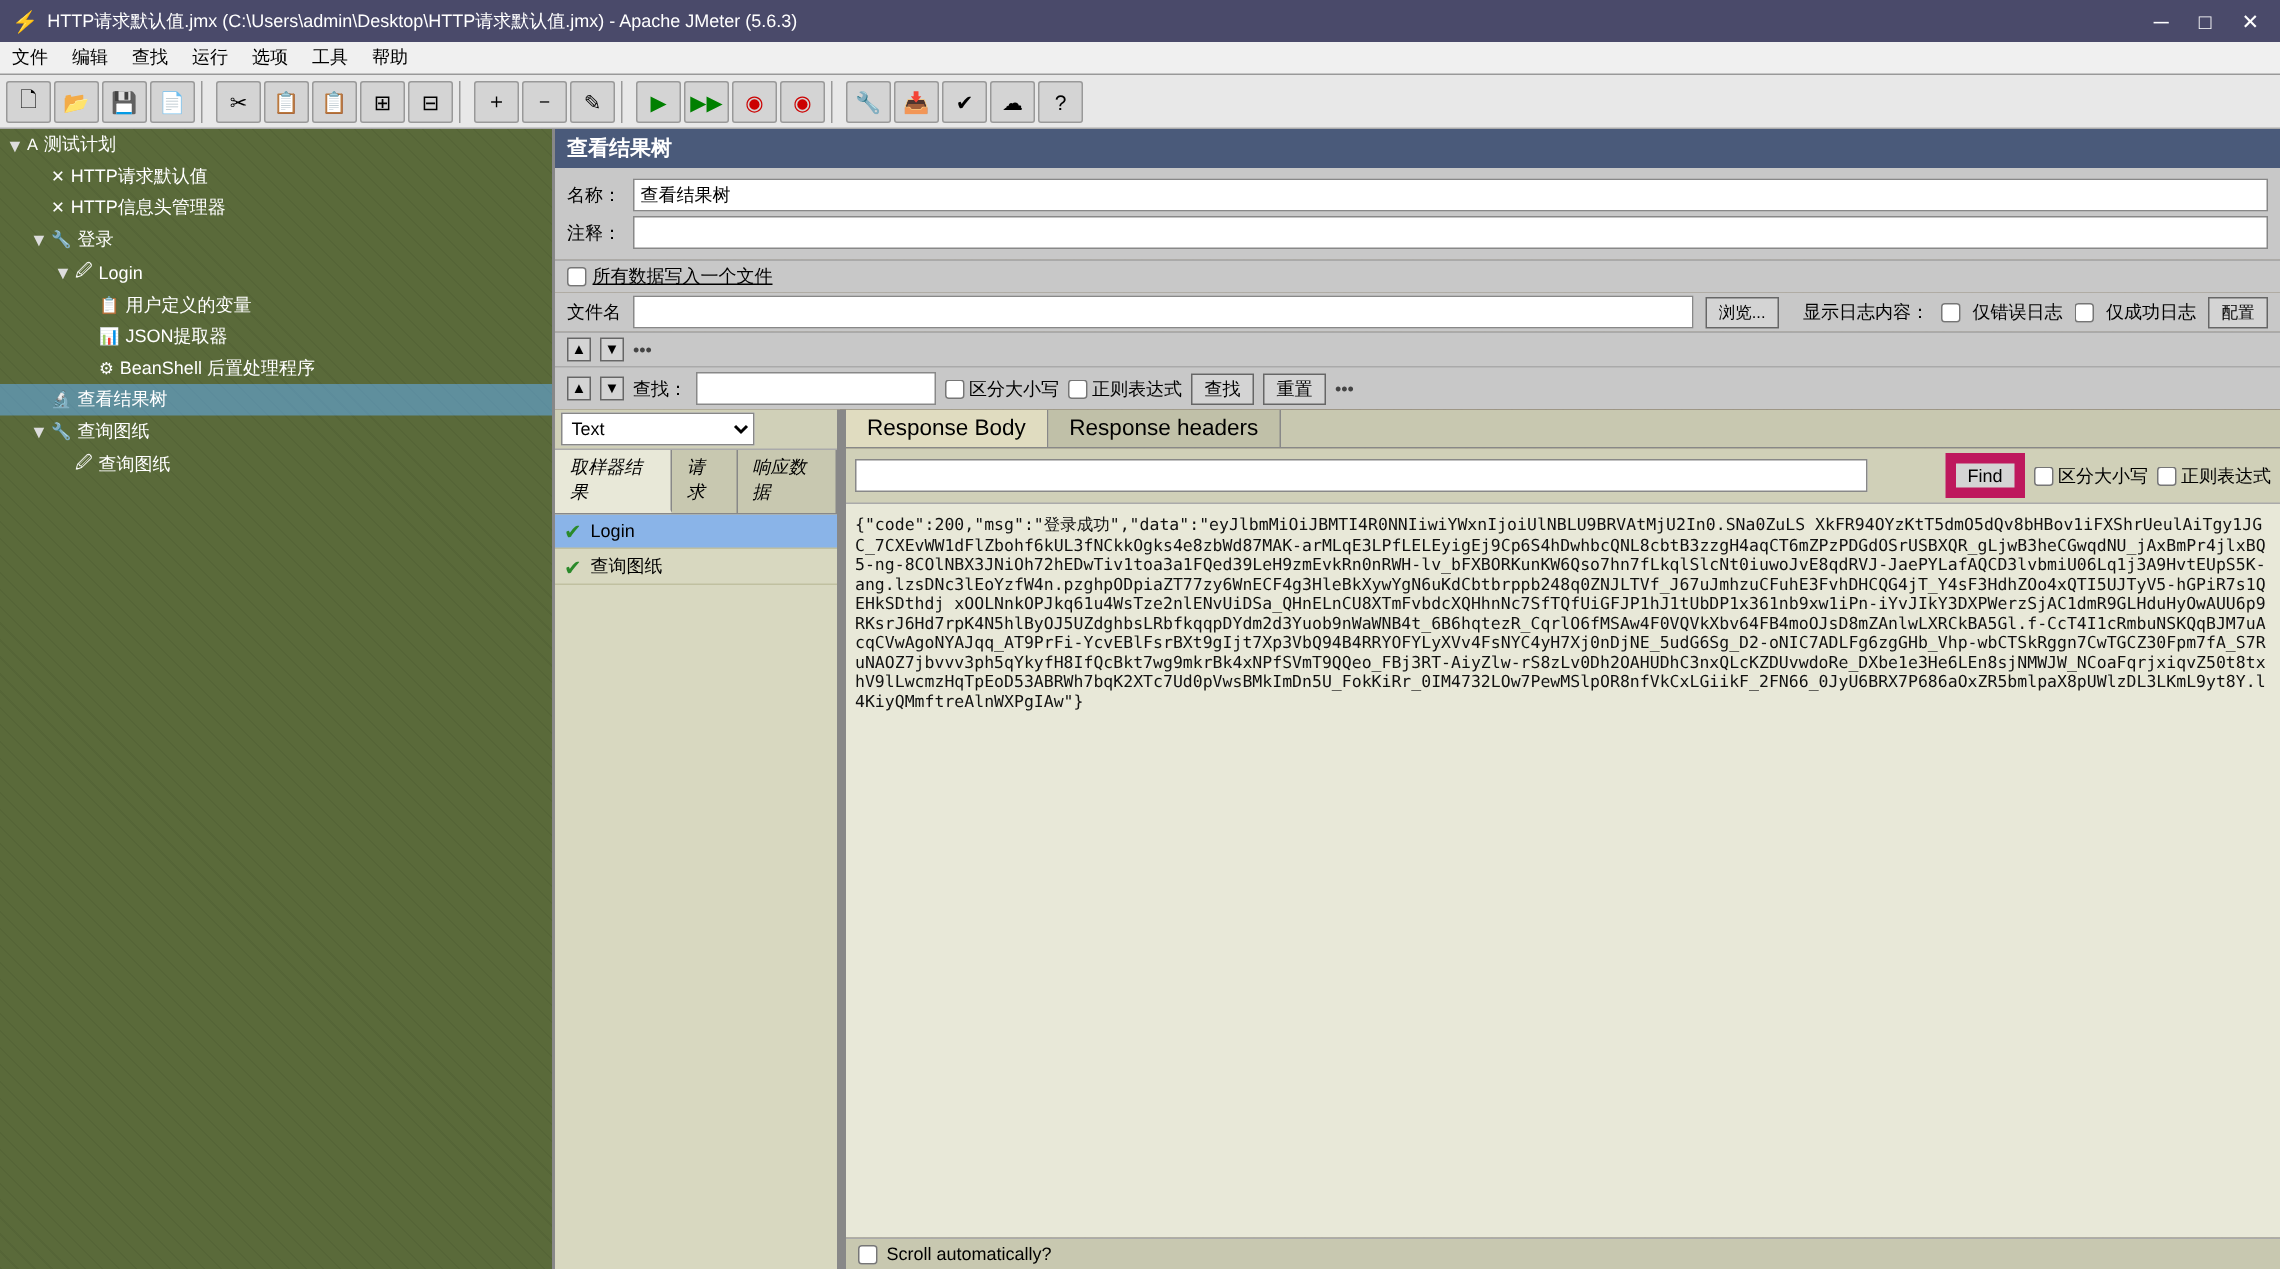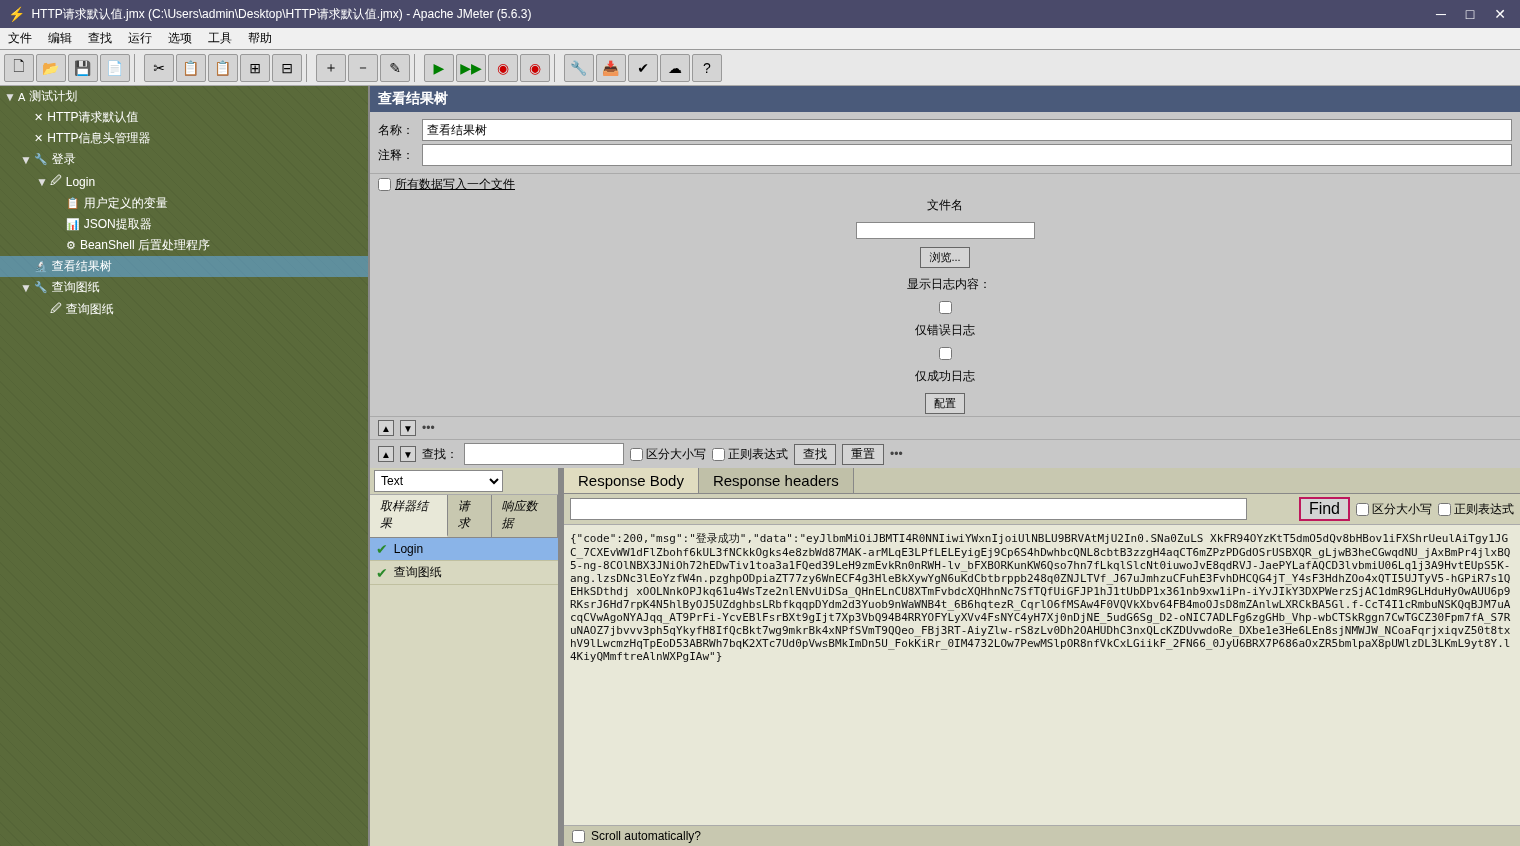--- a/index.html
+++ b/index.html
@@ -159,21 +159,20 @@
       text-decoration: underline;
     }
     .file-checkbox { margin-right: 4px; }
     .file-label { font-size: 12px; color: #000; }
     .file-row {
       display: flex;
       align-items: center;
       padding: 2px 8px;
       background: #c8c8c8;
       gap: 8px;
-      flex-direction: column;
     }
     .file-name-label { font-size: 12px; width: 36px; }
     .file-input {
       flex: 1;
       height: 22px;
       border: 1px solid #888;
       background: #fff;
     }
     .browse-btn {
       padding: 2px 8px;
@@ -319,24 +318,24 @@
     .resp-search-input {
       flex: 1;
       height: 22px;
       border: 1px solid #888;
       background: #fff;
       padding: 0 4px;
       font-size: 12px;
     }
     .resp-find-btn {
       padding: 1px 8px;
-      border: 2px solid #be185d;
+      border: 7px solid #be185d;
       background: #d4d4d4;
       cursor: pointer;
-      font-size: 16px;
+      font-size: 12px;
       margin-left: 46px;
     }
     .resp-check { font-size: 12px; display: flex; align-items: center; gap: 3px; }
 
     
     .response-body {
       flex: 1;
       overflow: auto;
       background: #e8e8d8;
       padding: 6px;

